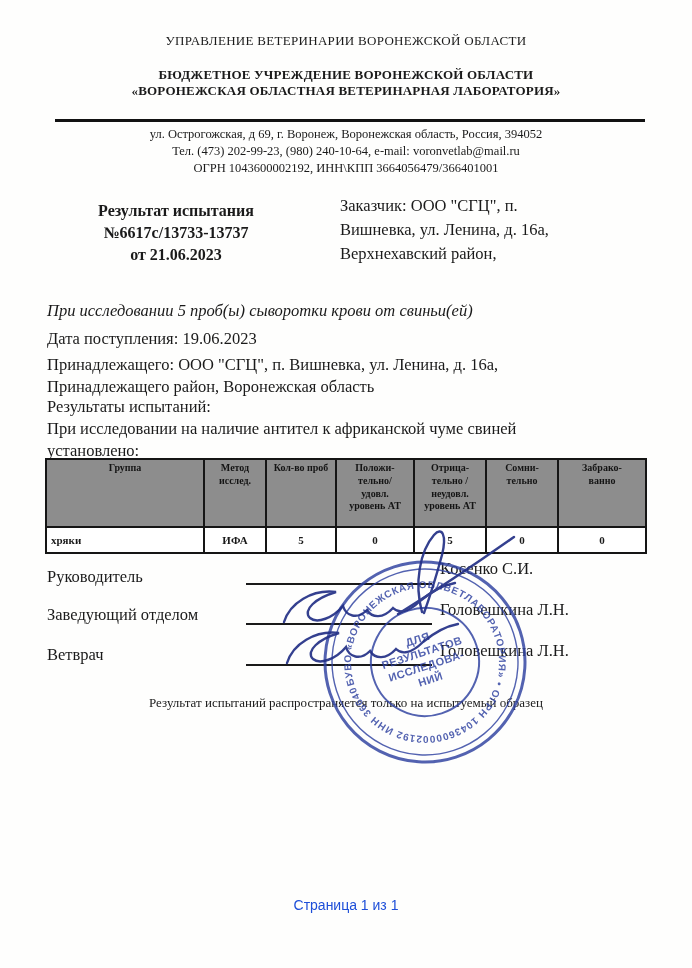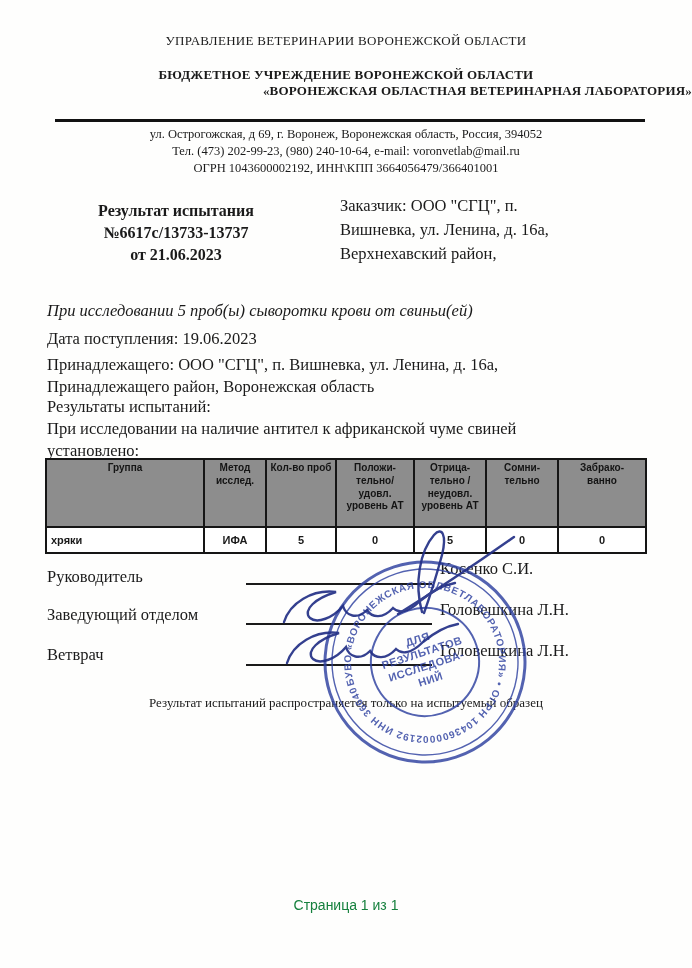--- a/index.html
+++ b/index.html
@@ -10,33 +10,33 @@
     background:#fefefd;
     font-family:"Liberation Serif", serif;
     color:#1a1a1a;
     overflow:hidden;
   }
   .abs{position:absolute;}
   .ctr{left:0;right:0;text-align:center;}
   .hdr-dept{top:33px;font-size:13px;letter-spacing:.3px;}
   .hdr-org{font-weight:bold;font-size:13px;letter-spacing:.2px;}
   .hdr-org1{top:67px;}
-  .hdr-org2{top:83px;text-align:right;}
+  .hdr-org2{top:83px;}
   .rule{top:119px;left:55px;width:590px;height:3px;background:#121212;}
   .addr{font-size:12.5px;}
   .addr1{top:127px;} .addr2{top:144px;} .addr3{top:161px;}
   .result-block{left:66px;top:200px;width:220px;text-align:center;font-weight:bold;font-size:16px;line-height:22px;}
   .customer{left:340px;top:194px;width:248px;font-size:16.5px;line-height:24px;}
   .bodyline{left:47px;font-size:16.5px;white-space:nowrap;}
   .b1{top:301px;font-style:italic;} .b2{top:329px;} .b3{top:355px;} .b4{top:377px;}
   .b5{top:397px;} .b6{top:419px;} .b7{top:441px;}
   table.results{
     position:absolute;left:45px;top:458px;width:601px;
     border-collapse:collapse;table-layout:fixed;
-    font-family:Liberation Sans, sans-serif;
+    font-family:Liberation Serif, serif;
   }
   table.results th{
     background:#8d8d8d;
     border:2px solid #151515;
     font-size:10px;font-weight:bold;color:#141414;
     text-align:center;vertical-align:top;
     white-space:pre-line;line-height:1.28;
     padding:2px 1px;height:62px;
   }
   table.results td{
@@ -46,21 +46,21 @@
   }
   table.results td.first{text-align:left;padding-left:4px;border-radius:9px;}
   .sig-label{left:47px;font-size:16.5px;}
   .sig-name{left:440px;font-size:16.5px;}
   .sl1{top:567px;} .sn1{top:559px;}
   .sl2{top:605px;} .sn2{top:600px;}
   .sl3{top:645px;} .sn3{top:641px;}
   .sigline{position:absolute;left:246px;width:186px;height:2px;background:#1a1a1a;}
   .line1{top:583px;} .line2{top:623px;} .line3{top:664px;}
   .disclaimer{top:695px;font-size:13px;}
-  .footer{top:897px;font-family:"Liberation Sans", sans-serif;font-size:14px;color:#15803d;}
+  .footer{top:897px;font-family:"Liberation Sans", sans-serif;font-size:14px;color:#1d4ed8;}
   .overlay{position:absolute;left:40px;top:515px;pointer-events:none;}
 </style>
 </head>
 <body>
 
 <div class="page">
 
   <div class="abs ctr hdr-dept">УПРАВЛЕНИЕ ВЕТЕРИНАРИИ ВОРОНЕЖСКОЙ ОБЛАСТИ</div>
   <div class="abs ctr hdr-org hdr-org1">БЮДЖЕТНОЕ УЧРЕЖДЕНИЕ ВОРОНЕЖСКОЙ ОБЛАСТИ</div>
   <div class="abs ctr hdr-org hdr-org2">«ВОРОНЕЖСКАЯ ОБЛАСТНАЯ ВЕТЕРИНАРНАЯ ЛАБОРАТОРИЯ»</div>

